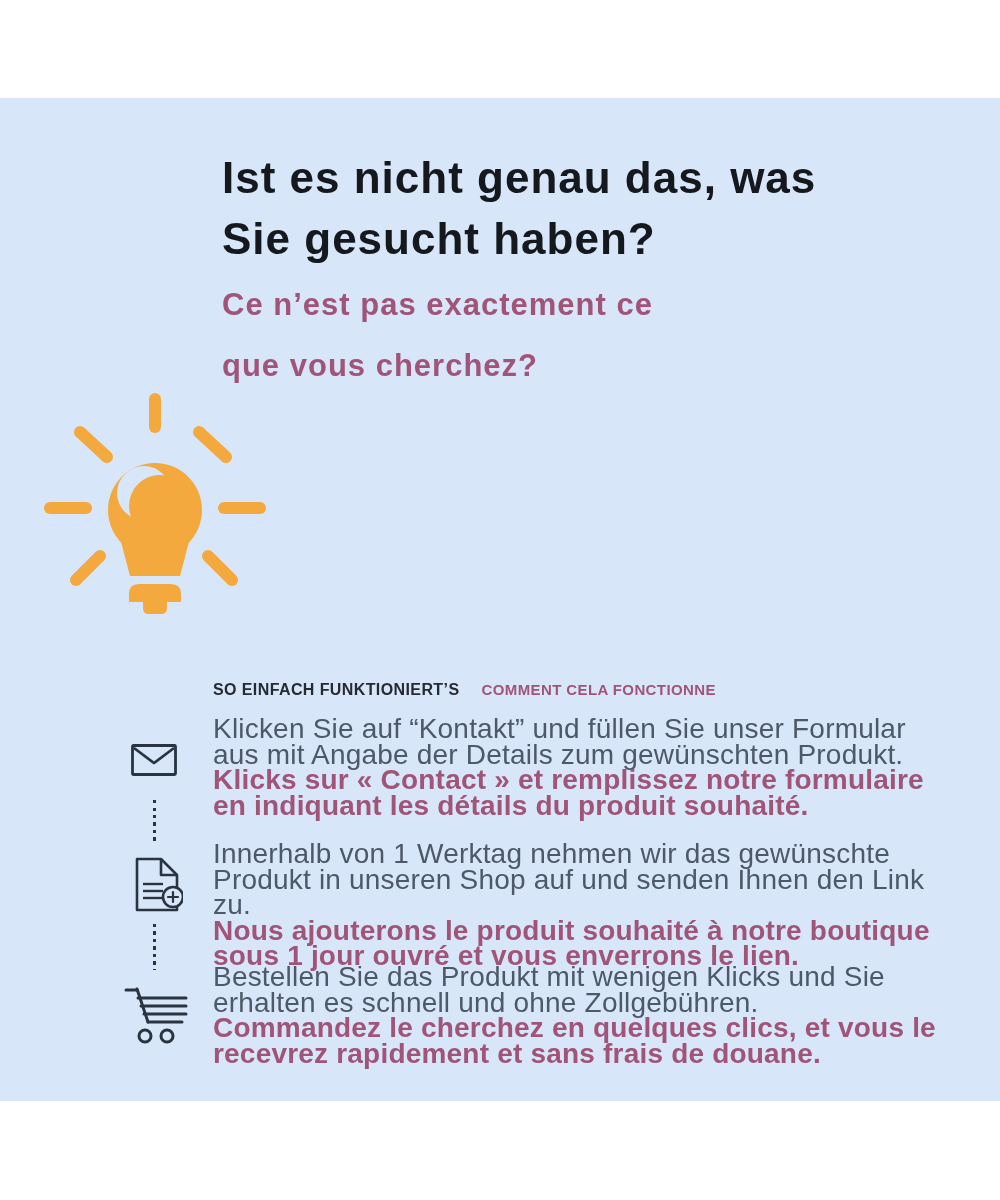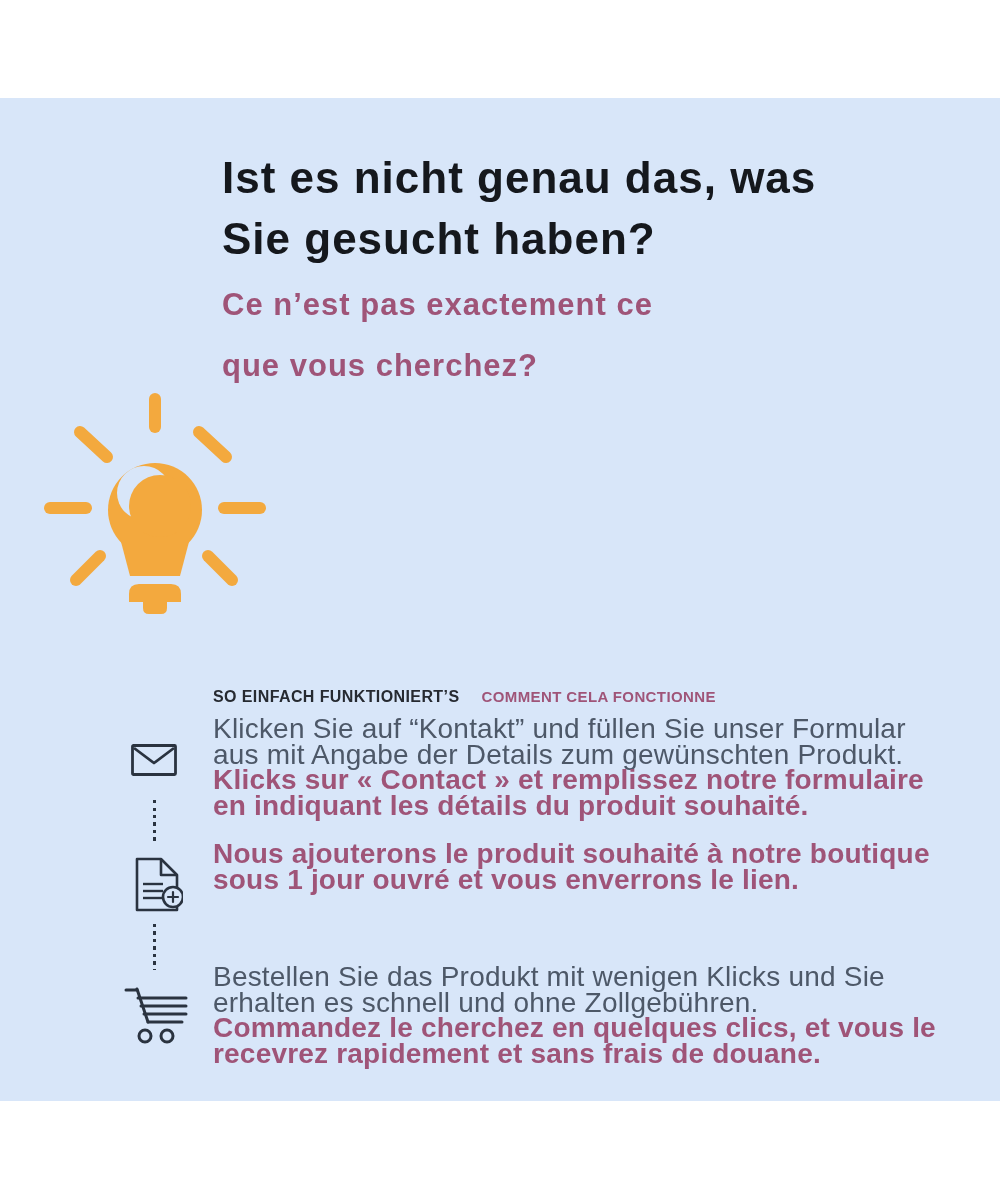--- a/index.html
+++ b/index.html
@@ -13,21 +13,21 @@
   .hero-line-de { font-size:44px; line-height:61px; font-weight:bold; color:#15181d; letter-spacing:1px; }
   .hero-line-fr { font-size:31px; line-height:61px; font-weight:bold; color:#9f5478; letter-spacing:1px; }
   .hero-line-fr.first { margin-top:5px; }
 
   .bulb { position:absolute; left:40px; top:388px; width:228px; height:244px; }
 
   .intro { position:absolute; left:296px; top:383px; }
   .intro-line-de { font-size:29px; line-height:44.5px; font-weight:bold; color:#232933; letter-spacing:0.4px; }
   .intro-line-fr { font-size:29px; line-height:44.5px; font-weight:bold; color:#9f5478; letter-spacing:0.4px; }
 
-  .section-head { position:absolute; left:213px; top:681px; white-space:nowrap;margin-top:7px; }
+  .section-head { position:absolute; left:213px; top:681px; white-space:nowrap; }
   .sh-de { font-size:16px; font-weight:bold; color:#262a31; letter-spacing:0.4px; }
   .sh-fr { font-size:15px; font-weight:bold; color:#9f5478; letter-spacing:0.4px; margin-left:22px; }
 
   .step-text { position:absolute; left:213px; width:724px; font-size:28px; line-height:25.5px; letter-spacing:0.2px; }
   .step-1 { top:716px; } .step-2 { top:841px; } .step-3 { top:964px; }
   .step-de { color:#4d5868; }
   .step-fr { color:#9f5478; font-weight:bold; }
 
   .icon { position:absolute; }
   .icon-envelope { left:131px; top:744px; }
@@ -118,19 +118,20 @@
       <circle cx="23" cy="53" r="6"></circle>
       <circle cx="45" cy="53" r="6"></circle>
     </svg>
   </div>
 
   <div class="step-text step-1">
     <div class="step-de">Klicken Sie auf “Kontakt” und füllen Sie unser Formular aus mit Angabe der Details zum gewünschten Produkt.</div>
     <div class="step-fr">Klicks sur « Contact » et remplissez notre formulaire en indiquant les détails du produit souhaité.</div>
   </div>
   <div class="step-text step-2">
+    <div class="step-de">Innerhalb von 1 Werktag nehmen wir das gewünschte Produkt in unseren Shop auf und senden Ihnen den Link zu.</div>
     <div class="step-fr">Nous ajouterons le produit souhaité à notre boutique sous 1 jour ouvré et vous enverrons le lien.</div>
   </div>
   <div class="step-text step-3">
     <div class="step-de">Bestellen Sie das Produkt mit wenigen Klicks und Sie erhalten es schnell und ohne Zollgebühren.</div>
     <div class="step-fr">Commandez le cherchez en quelques clics, et vous le recevrez rapidement et sans frais de douane.</div>
   </div>
 </div>
 
 </body></html>

